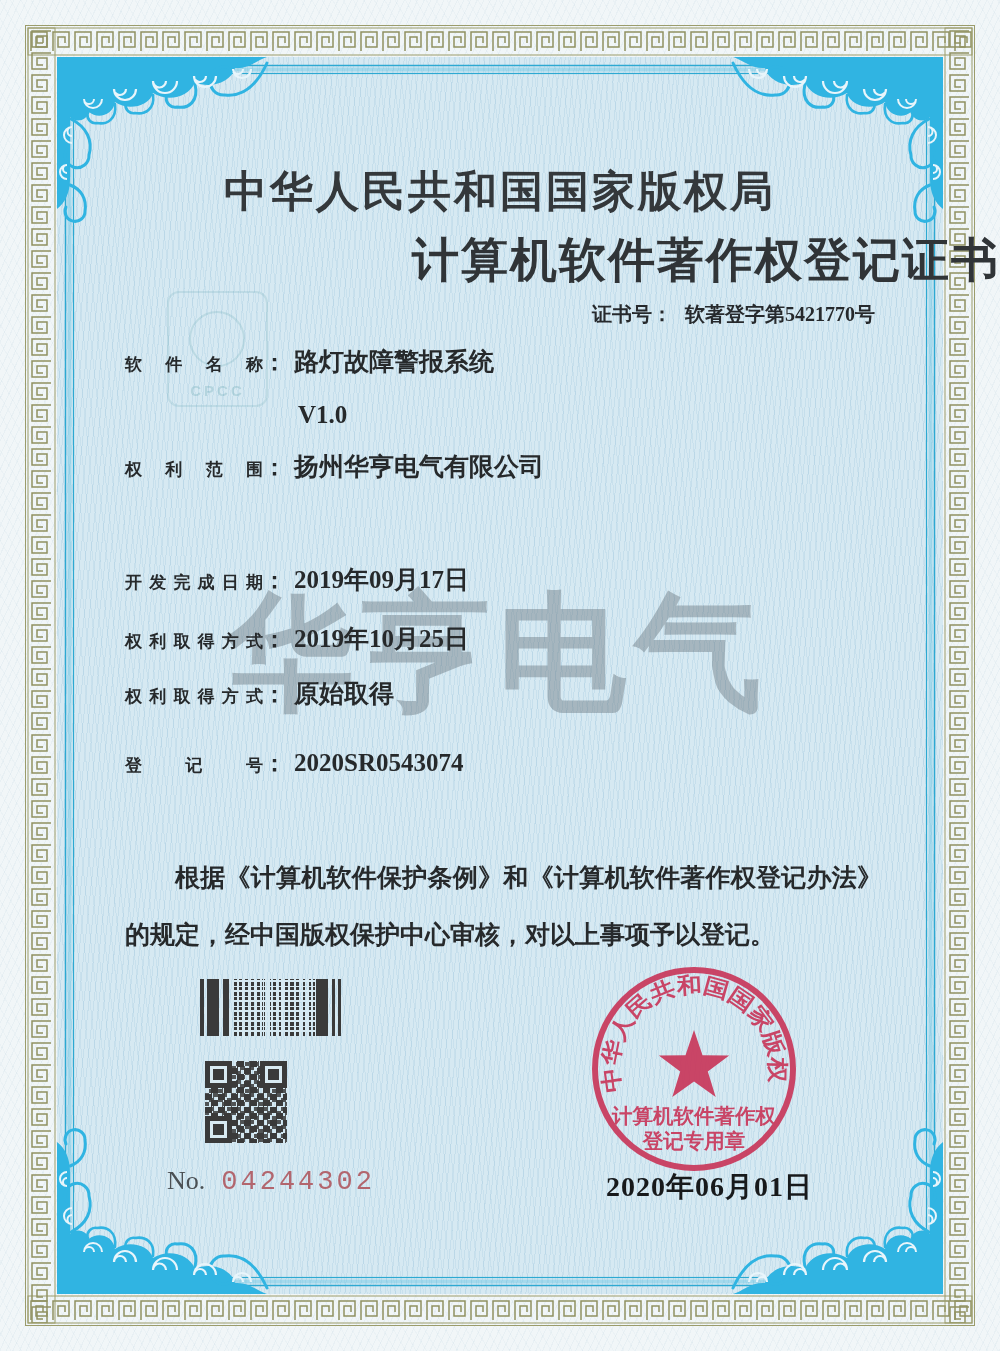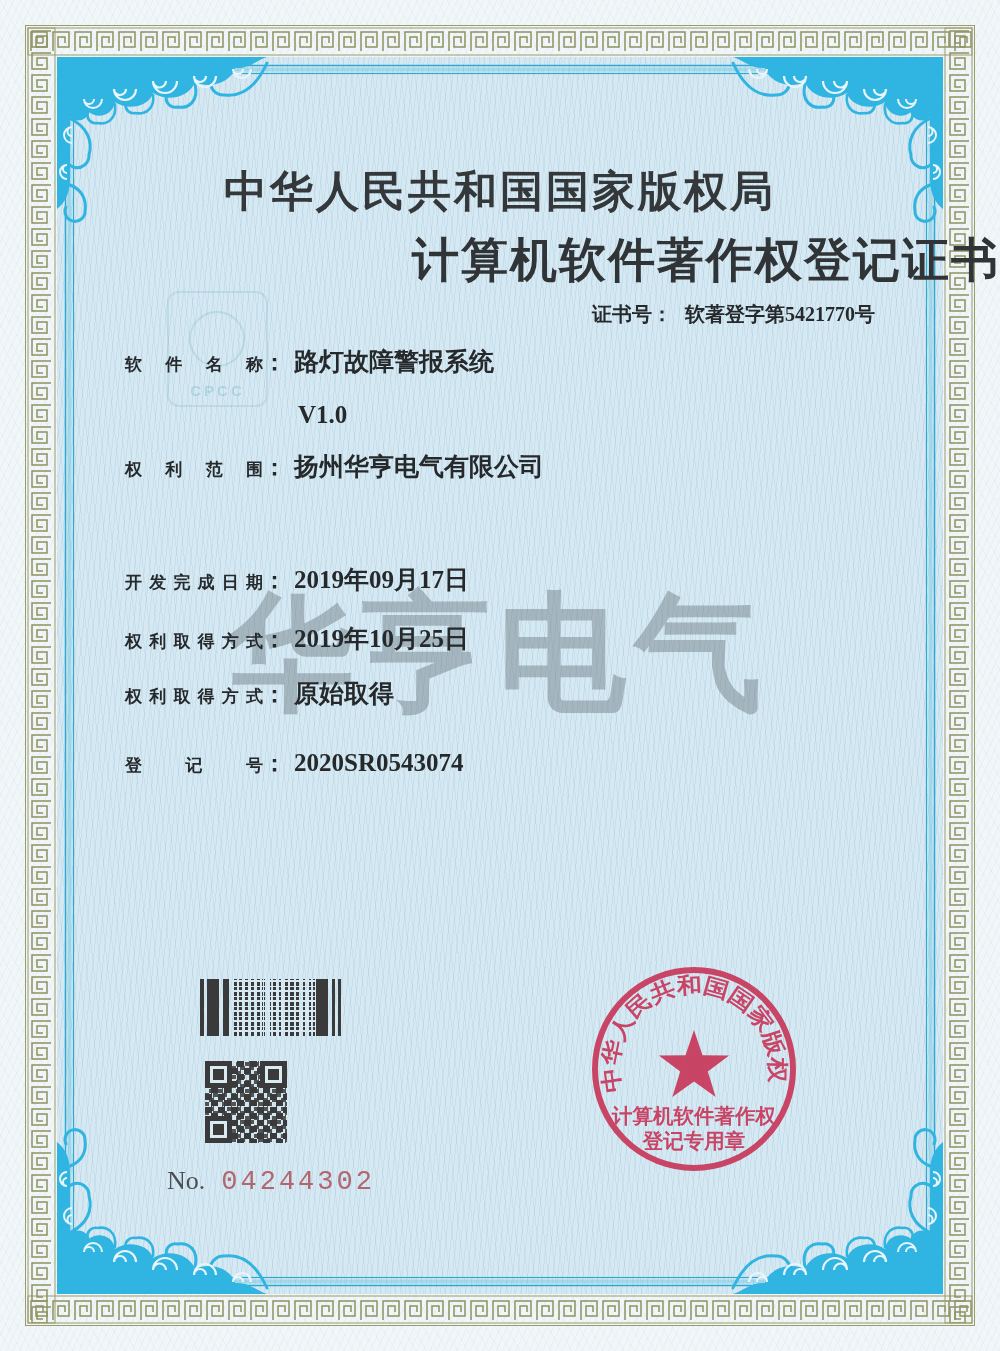--- a/index.html
+++ b/index.html
@@ -171,20 +171,21 @@
 
   <div class="row r5">
     <span class="flabel">权利取得方式</span><span class="colon">：</span><span class="fvalue">原始取得</span>
   </div>
 
 
   <div class="row r7">
     <span class="flabel">登记号</span><span class="colon">：</span><span class="fvalue">2020SR0543074</span>
   </div>
 
+  <div class="statement">根据《计算机软件保护条例》和《计算机软件著作权登记办法》的规定，经中国版权保护中心审核，对以上事项予以登记。</div>
 
   <div class="barcode">
     <div class="bc-start"></div>
     <div class="bc-mid"></div>
     <div class="bc-end"></div>
   </div>
 
   <div class="qr">
     <div class="qr-finder qf-tl"></div>
     <div class="qr-finder qf-tr"></div>
@@ -197,14 +198,15 @@
 
   <svg class="seal" viewBox="0 0 212 212">
     <circle cx="106" cy="105" r="99" fill="none" stroke="#c9395c" stroke-width="6"></circle>
     <path id="sealArc" d="M34,129 A76,76 0 1 1 178,129" fill="none"></path>
     <text font-size="22"><textPath href="#sealArc" startOffset="2" textLength="300" lengthAdjust="spacingAndGlyphs">中华人民共和国国家版权局</textPath></text>
     <polygon points="106,66 114.5,91.3 141.2,91.6 119.8,107.5 127.7,132.9 106,117.5 84.3,132.9 92.2,107.5 70.8,91.6 97.5,91.3" fill="#c9395c"></polygon>
     <text x="106" y="159" text-anchor="middle" font-size="20.5">计算机软件著作权</text>
     <text x="106" y="184" text-anchor="middle" font-size="20.5">登记专用章</text>
   </svg>
 
+  <div class="seal-date">2020年06月01日</div>
 
 </div>
 
 </body></html>

